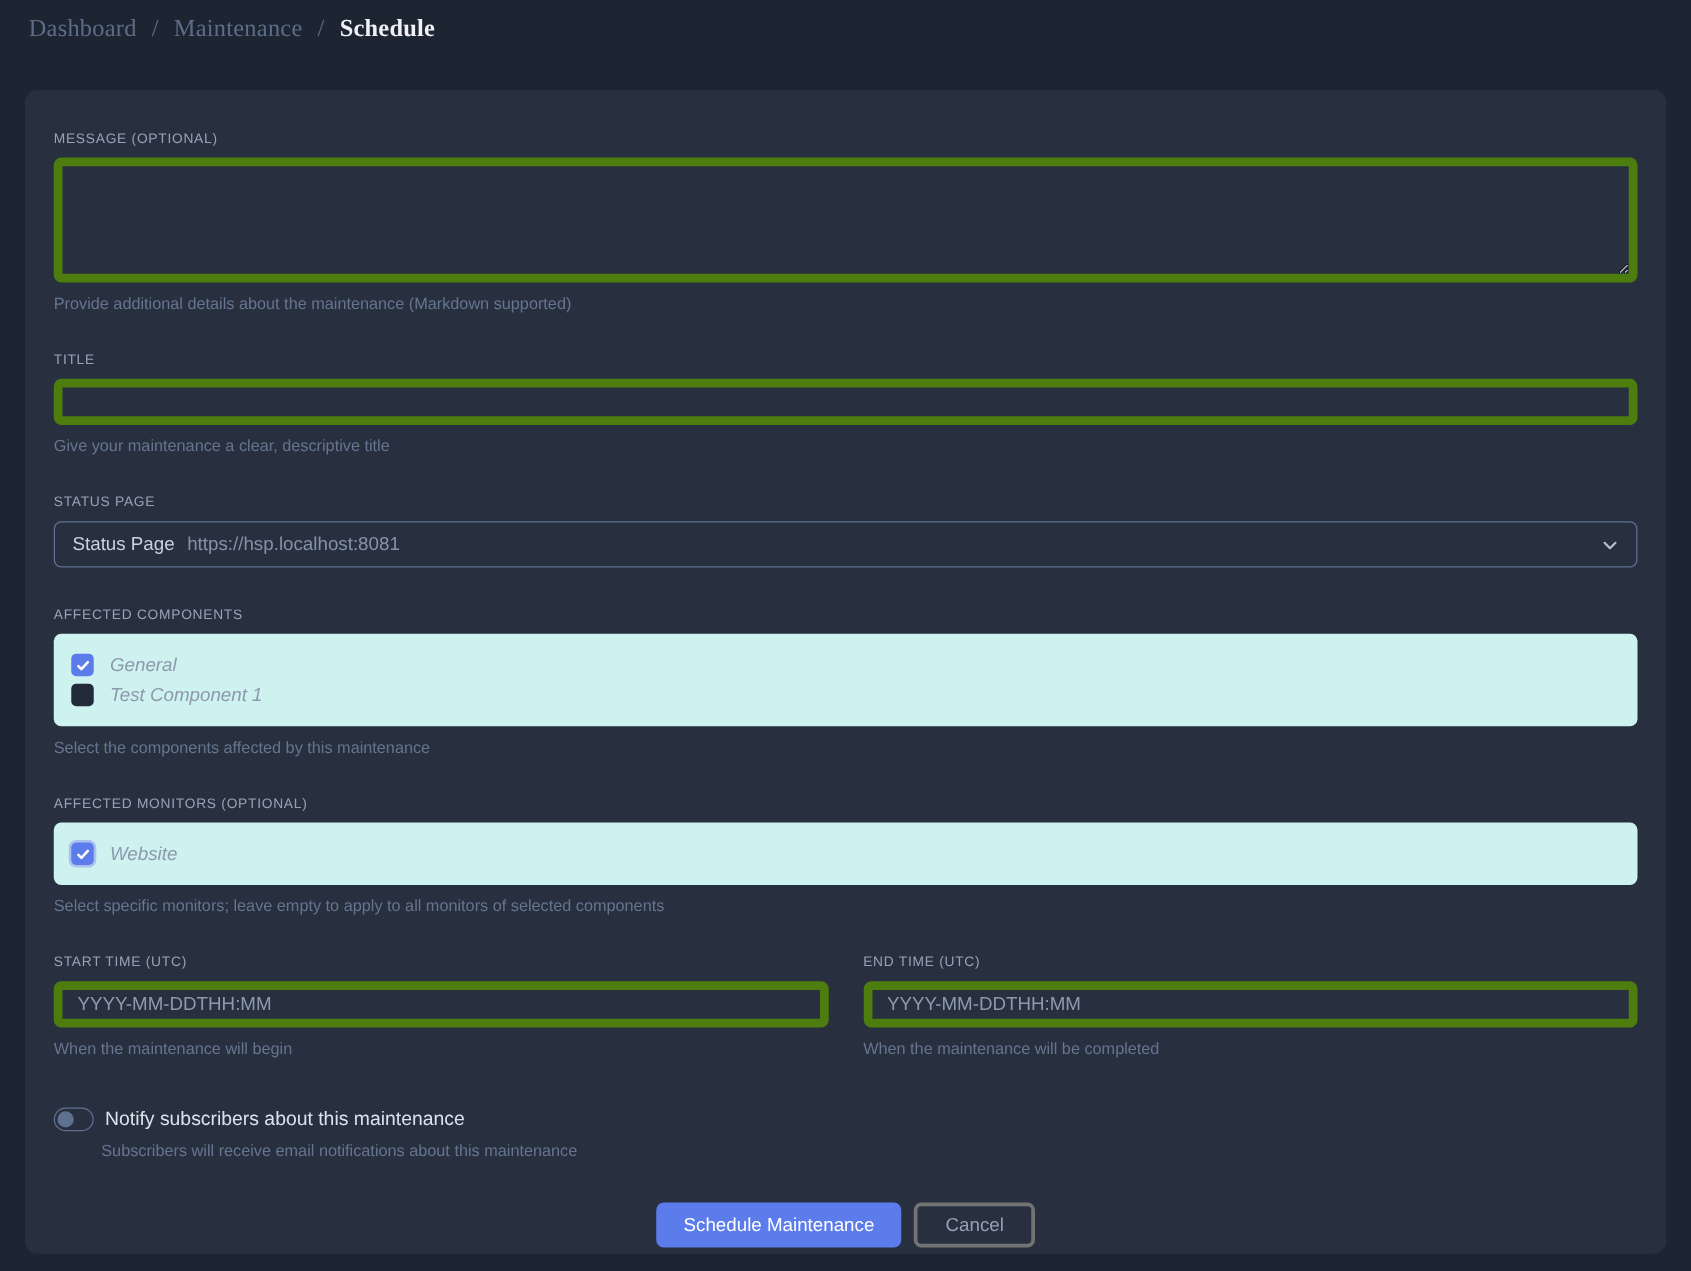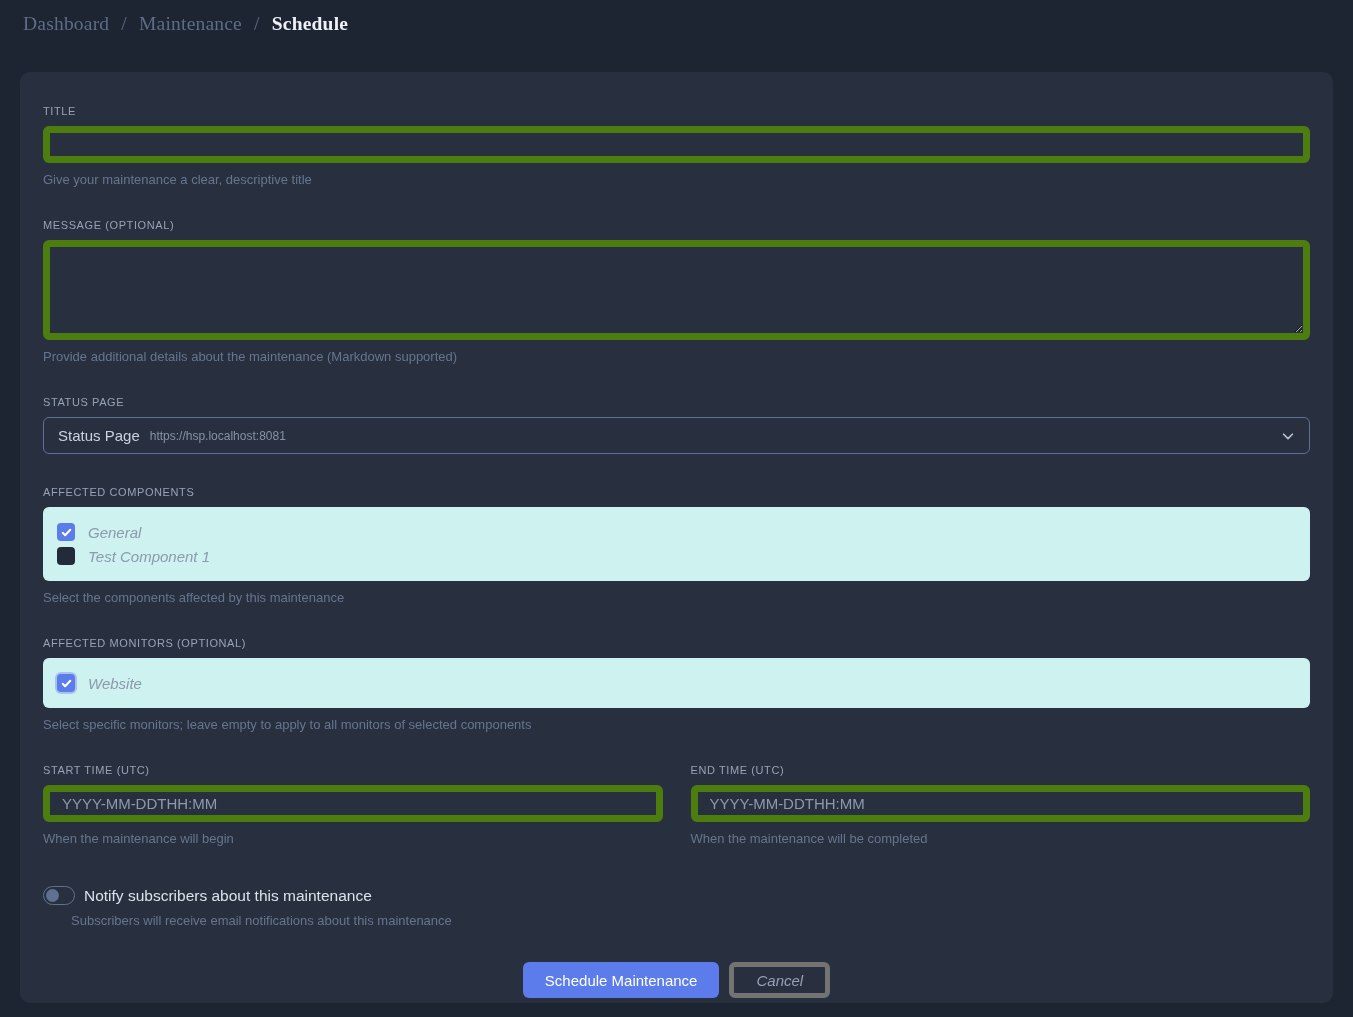--- a/index.html
+++ b/index.html
@@ -69,21 +69,21 @@
     width: 100%;
     height: 37px;
     border: 1px solid #5e7194;
     border-radius: 6px;
     display: flex;
     align-items: center;
     padding: 0 14px;
     cursor: pointer;
   }
   .select-name { color: #c9d2df; font-size: 15px; }
-  .select-url { color: #8592a6; font-size: 12px; margin-left: 10px; }
+  .select-url { color: #8592a6; font-size: 15px; margin-left: 10px; }
   .select-chevron { margin-left: auto; display: flex; align-items: center; color: #b6bfcd; }
 
   
   .choice-box {
     background: #cdf2ef;
     border-radius: 6px;
     padding: 13px 14px;
   }
   .choice-row {
     display: flex;
@@ -122,69 +122,68 @@
     flex: 0 0 auto;
   }
   .toggle-knob {
     position: absolute;
     left: 2px; top: 1.5px;
     width: 13px; height: 13px;
     border-radius: 50%;
     background: #5f7190;
   }
   .toggle-label { margin-left: 9px; font-size: 15.5px; color: #dbe2ec; cursor: pointer; }
-  .notify-hint { margin-left: 28px; margin-top: 8px; font-size: 13px; color: #66758f; }
+  .notify-hint { margin-left: 38px; margin-top: 8px; font-size: 13px; color: #66758f; }
 
   
   .actions { margin-top: 34px; display: flex; gap: 10px; justify-content: center; }
   .btn {
     height: 36px;
     border-radius: 6px;
     font-size: 15px;
     font-family: inherit;
     cursor: pointer;
     padding: 0 22px;
   }
   .btn-primary {
     background: #5b7cea;
     border: none;
     color: #ffffff;
   }
   .btn-secondary {
     background: transparent;
-    border: 5px solid #737373;
+    border: 3px solid #737373;
     color: #94a0b4;
-    font-style: italic;
   }
 </style>
 </head>
 <body>
 
 <div class="topbar">
   <div class="breadcrumb">
     <span class="crumb">Dashboard</span>
     <span class="sep">/</span>
     <span class="crumb">Maintenance</span>
     <span class="sep">/</span>
     <span class="current">Schedule</span>
   </div>
 </div>
 
 <div class="card">
 
   <div class="group">
+    <label class="field-label">MESSAGE (OPTIONAL)</label>
+    <textarea class="text-input" style=""></textarea>
+    <div class="hint">Provide additional details about the maintenance (Markdown supported)</div>
+  </div>
+
+  <div class="group">
     <label class="field-label">TITLE</label>
     <input class="text-input" type="text" value="" style="">
     <div class="hint">Give your maintenance a clear, descriptive title</div>
-  </div>
-
-  <div class="group">
-    <label class="field-label">MESSAGE (OPTIONAL)</label>
-    <textarea class="text-input" style=""></textarea>
-    <div class="hint">Provide additional details about the maintenance (Markdown supported)</div>
   </div>
 
   <div class="group">
     <label class="field-label">STATUS PAGE</label>
     <div class="select">
       <span class="select-name">Status Page</span>
       <span class="select-url">https://hsp.localhost:8081</span>
       <span class="select-chevron">
         <svg width="14" height="14" viewBox="0 0 16 16" fill="none" stroke="currentColor" stroke-width="2" stroke-linecap="round" stroke-linejoin="round">
           <path d="M3 6l5 5 5-5"></path>

